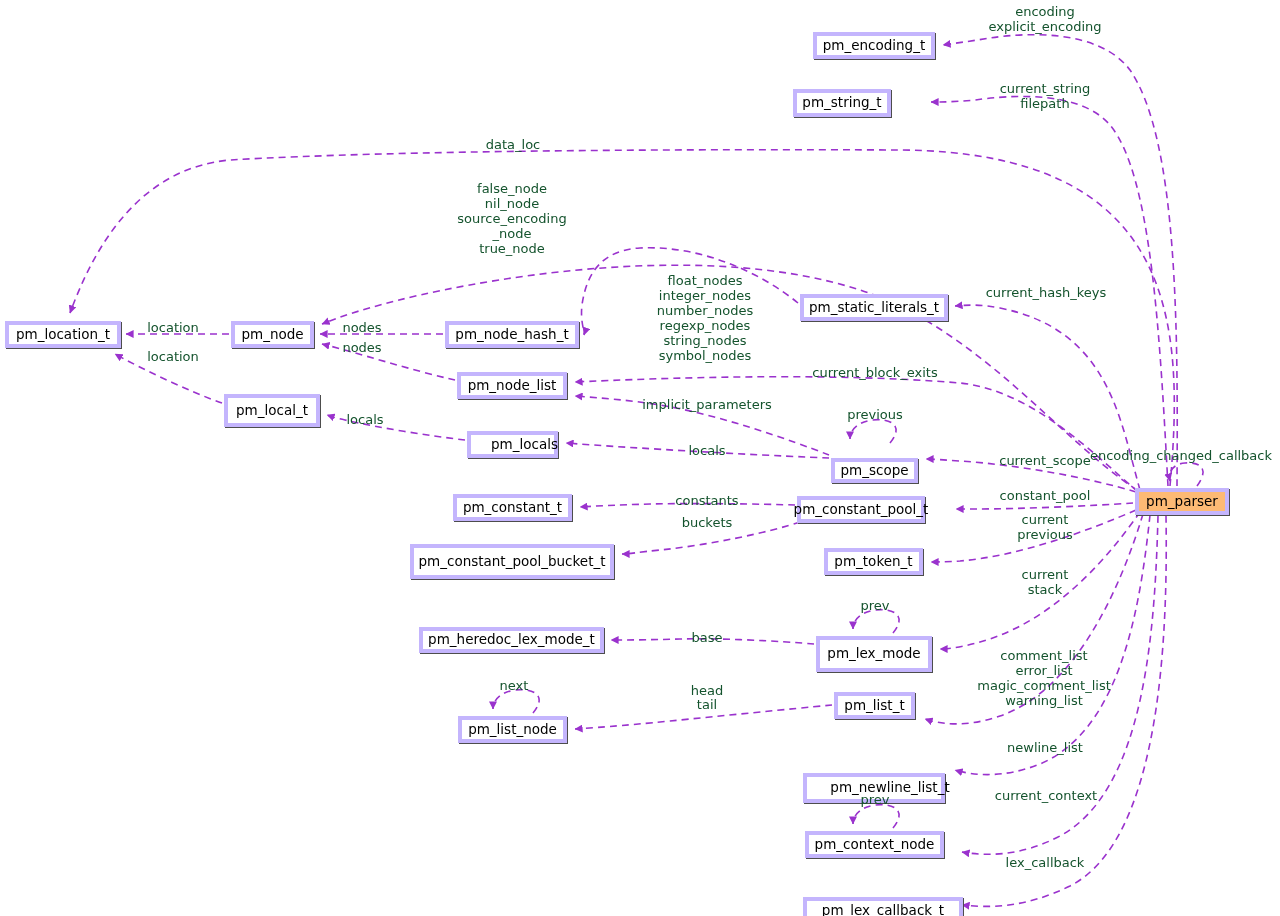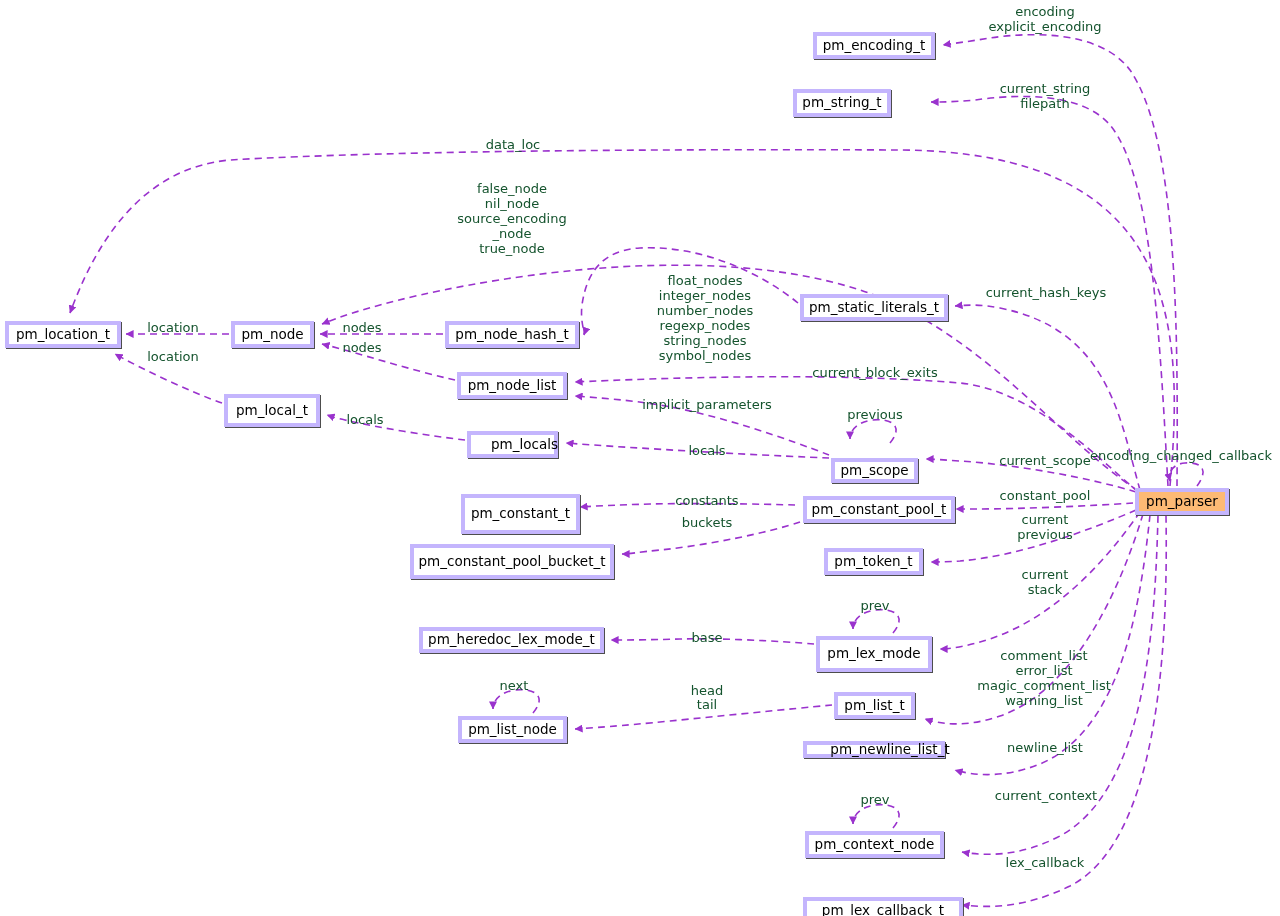--- a/index.html
+++ b/index.html
@@ -131,33 +131,33 @@
     </g>
   </svg>
 
   <div id="nodes-layer">
       <div class="node-box" style="left: 5px; top: 321px; width: 116px; height: 27px;">pm_location_t</div>
       <div class="node-box" style="left: 231px; top: 321px; width: 83px; height: 27px;">pm_node</div>
       <div class="node-box" style="left: 224px; top: 394px; width: 96px; height: 33px;">pm_local_t</div>
       <div class="node-box" style="left: 445px; top: 321px; width: 134px; height: 27px;">pm_node_hash_t</div>
       <div class="node-box" style="left: 457px; top: 372px; width: 110px; height: 27px;">pm_node_list</div>
       <div class="node-box" style="left: 467px; top: 431px; width: 91px; height: 27px; padding-left: 24px;">pm_locals</div>
-      <div class="node-box" style="left: 453px; top: 494px; width: 119px; height: 40px; margin-left: 8px;">pm_constant_t</div>
+      <div class="node-box" style="left: 453px; top: 494px; width: 119px; height: 27px;">pm_constant_t</div>
       <div class="node-box" style="left: 410px; top: 544px; width: 204px; height: 35px;">pm_constant_pool_bucket_t</div>
       <div class="node-box" style="left: 419px; top: 627px; width: 185px; height: 26px;">pm_heredoc_lex_mode_t</div>
       <div class="node-box" style="left: 458px; top: 716px; width: 109px; height: 27px;">pm_list_node</div>
       <div class="node-box" style="left: 813px; top: 32px; width: 122px; height: 27px;">pm_encoding_t</div>
       <div class="node-box" style="left: 793px; top: 89px; width: 98px; height: 28px;">pm_string_t</div>
       <div class="node-box" style="left: 800px; top: 294px; width: 148px; height: 27px;">pm_static_literals_t</div>
       <div class="node-box" style="left: 831px; top: 446px; width: 87px; height: 25px; margin-top: 12px;">pm_scope</div>
-      <div class="node-box" style="left: 797px; top: 496px; width: 152px; height: 27px; margin-left: 6px;">pm_constant_pool_t</div>
+      <div class="node-box" style="left: 797px; top: 496px; width: 128px; height: 27px;">pm_constant_pool_t</div>
       <div class="node-box" style="left: 824px; top: 548px; width: 99px; height: 27px;">pm_token_t</div>
       <div class="node-box" style="left: 816px; top: 636px; width: 116px; height: 36px;">pm_lex_mode</div>
       <div class="node-box" style="left: 834px; top: 692px; width: 81px; height: 27px;">pm_list_t</div>
-      <div class="node-box" style="left: 803px; top: 741px; width: 142px; height: 17px; padding-left: 32px;">pm_newline_list_t</div>
+      <div class="node-box" style="left: 803px; top: 773px; width: 142px; height: 30px; padding-left: 32px;">pm_newline_list_t</div>
       <div class="node-box" style="left: 805px; top: 831px; width: 139px; height: 27px;">pm_context_node</div>
       <div class="node-box" style="left: 803px; top: 881px; width: 160px; height: 27px; margin-top: 16px;">pm_lex_callback_t</div>
       <div class="node-box root" style="left: 1135px; top: 488px; width: 94px; height: 27px;">pm_parser</div>
     </div>
 
   <div id="labels-layer">
       <div class="edge-label" style="left: 513px; top: 144px;">data_loc</div>
       <div class="edge-label" style="left: 512px; top: 218px;">false_node
 nil_node
 source_encoding

